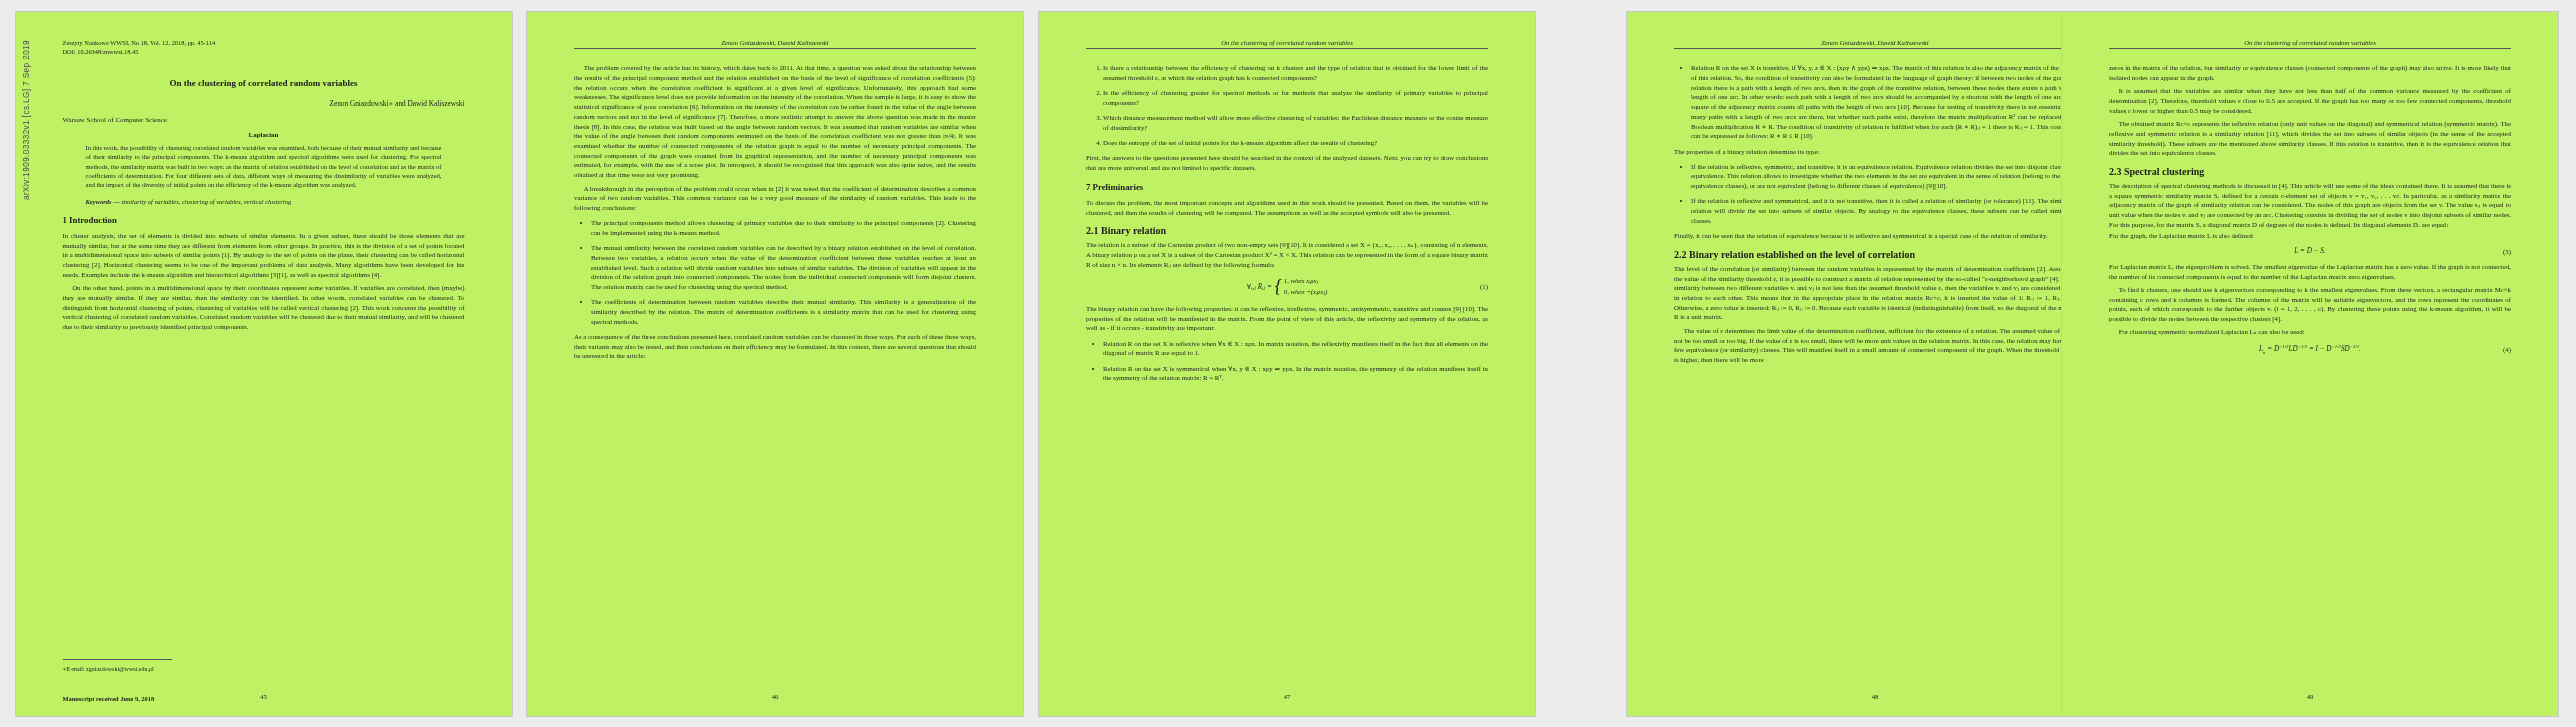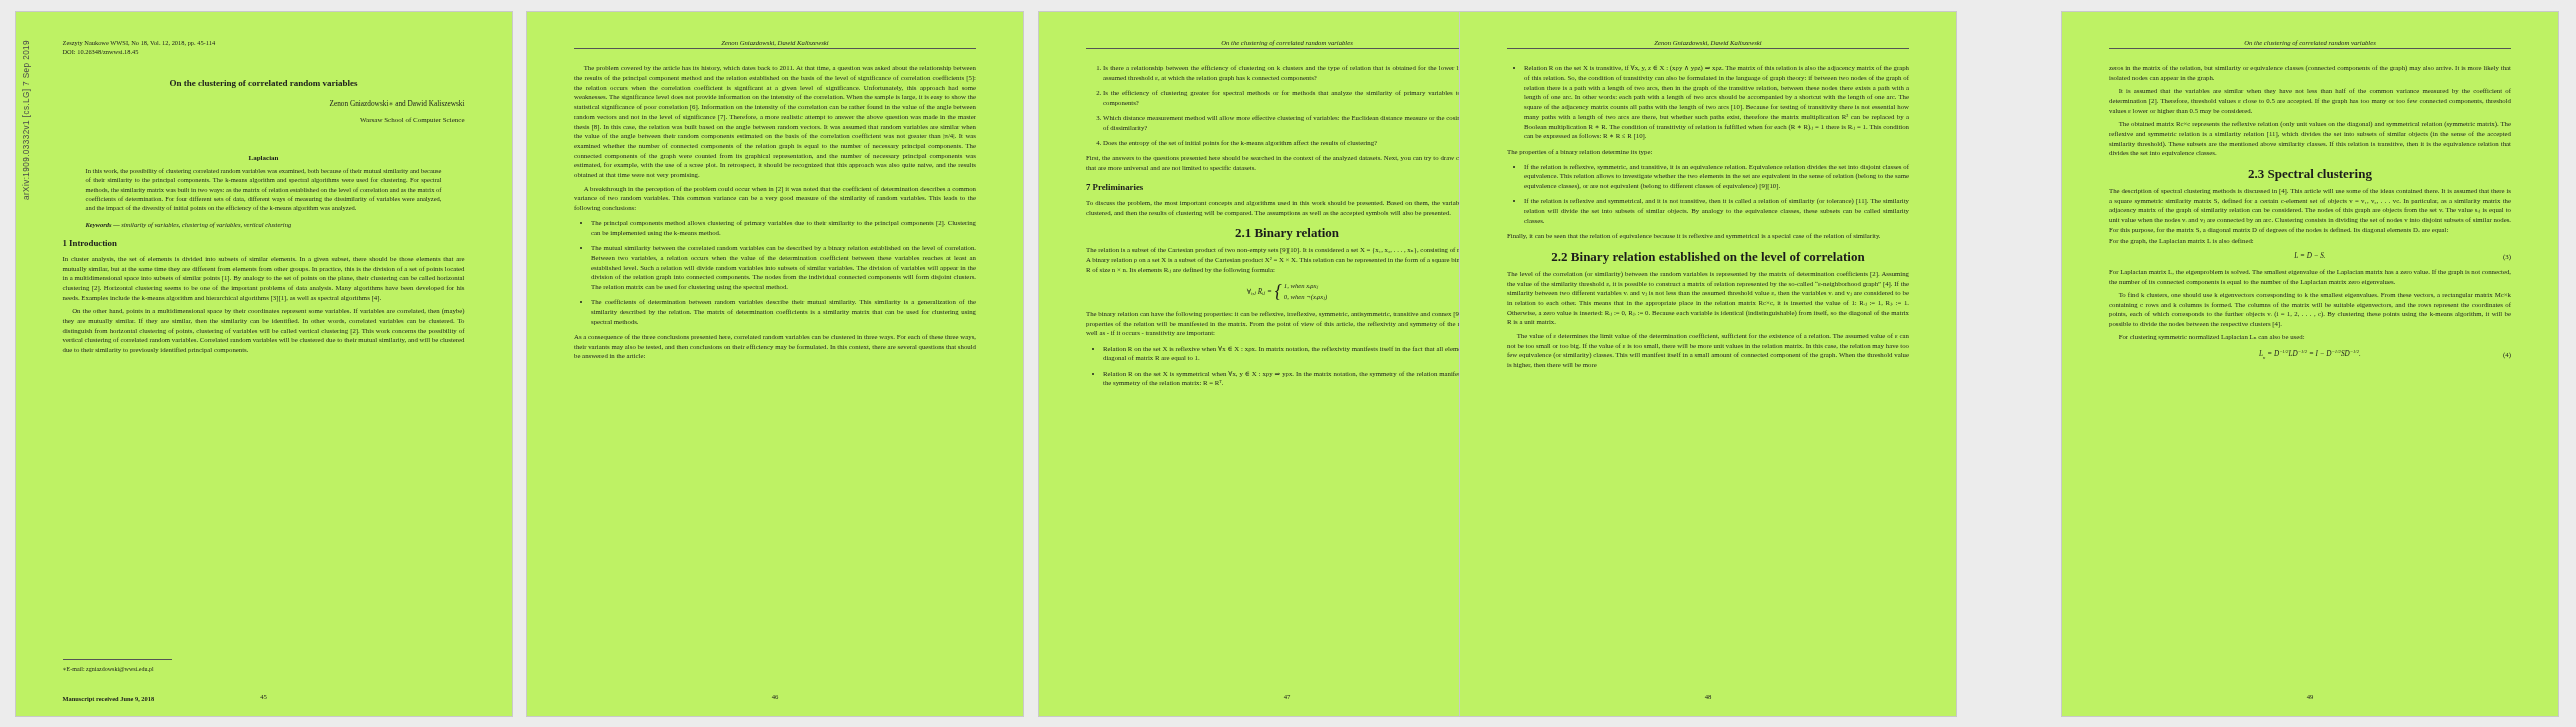--- a/index.html
+++ b/index.html
@@ -8,34 +8,34 @@
     background:#ececec;
     font-family:"Liberation Serif","DejaVu Serif",serif;
     color:#1c1c1c;
   }
   .canvas{position:relative;width:2576px;height:727px;}
   .page{
     position:absolute;top:11px;width:498px;height:706px;
     background:#bef264;border:0.6px solid #c9c9c9;box-sizing:border-box;
     padding:27px 47px 24px;overflow:hidden;
   }
-  .p1{left:14.5px;} .p2{left:526px;} .p3{left:1038px;} .p4{left:1459px;} .p5{left:2061px;}
+  .p1{left:14.5px;} .p2{left:526px;} .p3{left:1038px;} .p4{left:1626px;} .p5{left:2061px;}
 
   
   .rh{font-size:6.7px;font-style:italic;text-align:center;padding-bottom:1.8px;
       border-bottom:0.6px solid #555;margin-bottom:14.5px;}
 
   
   .b{font-size:6.8px;line-height:1.43;text-align:justify;margin:0 0 1.2px 0;}
   .in{text-indent:9.7px;}
   .sp{margin-top:3.6px;}
 
   
   .sec{font-size:8.8px;font-weight:bold;margin:9.7px 0 5.5px;}
-  .subsec{font-size:13px;font-weight:bold;margin:7.9px 0 4.2px;text-align:center;}
+  .subsec{font-size:10px;font-weight:bold;margin:7.9px 0 4.2px;}
 
   
   ul.bl,ol.nl{margin:5.5px 0 5.5px 0;padding-left:17px;}
   ul.bl li,ol.nl li{font-size:6.8px;line-height:1.43;text-align:justify;margin-bottom:5.5px;}
   ul.bl{list-style-type:disc;}
   ol.nl{list-style-type:decimal;}
 
   
   .eq{position:relative;display:flex;justify-content:center;align-items:center;
       font-style:italic;font-size:7.2px;margin:6.7px 0;}
@@ -55,21 +55,21 @@
   
   .journal{font-size:6.4px;line-height:1.4;text-align:left;margin:0 0 20.6px 0;}
   .arxiv{
     position:absolute;left:6px;top:28px;
     writing-mode:vertical-rl;transform:rotate(180deg);
     font-family:"Liberation Sans","DejaVu Sans",sans-serif;
     font-size:8.2px;letter-spacing:0.4px;color:#4a4a4a;
   }
   .title{font-size:9px;font-weight:bold;text-align:center;margin:3.6px 0 11px;}
   .authors{font-size:7.3px;text-align:right;margin-bottom:8.5px;}
-  .affil{font-size:7px;text-align:right;margin-bottom:30px;}
+  .affil{font-size:7px;text-align:left;margin-bottom:7px;}
   .abslabel{font-size:7px;font-weight:bold;text-align:center;margin-bottom:4.2px;}
   .abstract{margin:0 23px 7.3px;font-size:6.5px;line-height:1.42;text-align:justify;}
   .keywords{margin:0 23px;font-size:6.5px;line-height:1.4;text-align:justify;font-style:italic;}
   .kwlabel{font-weight:bold;}
   .footrule{position:absolute;left:47px;bottom:56px;width:109px;border-top:0.6px solid #555;}
   .footnote{position:absolute;left:47px;bottom:44px;font-size:6px;}
   .manuscript{position:absolute;left:47px;bottom:14.5px;font-size:6.4px;font-weight:bold;}
 </style>
 </head>
 <body>

